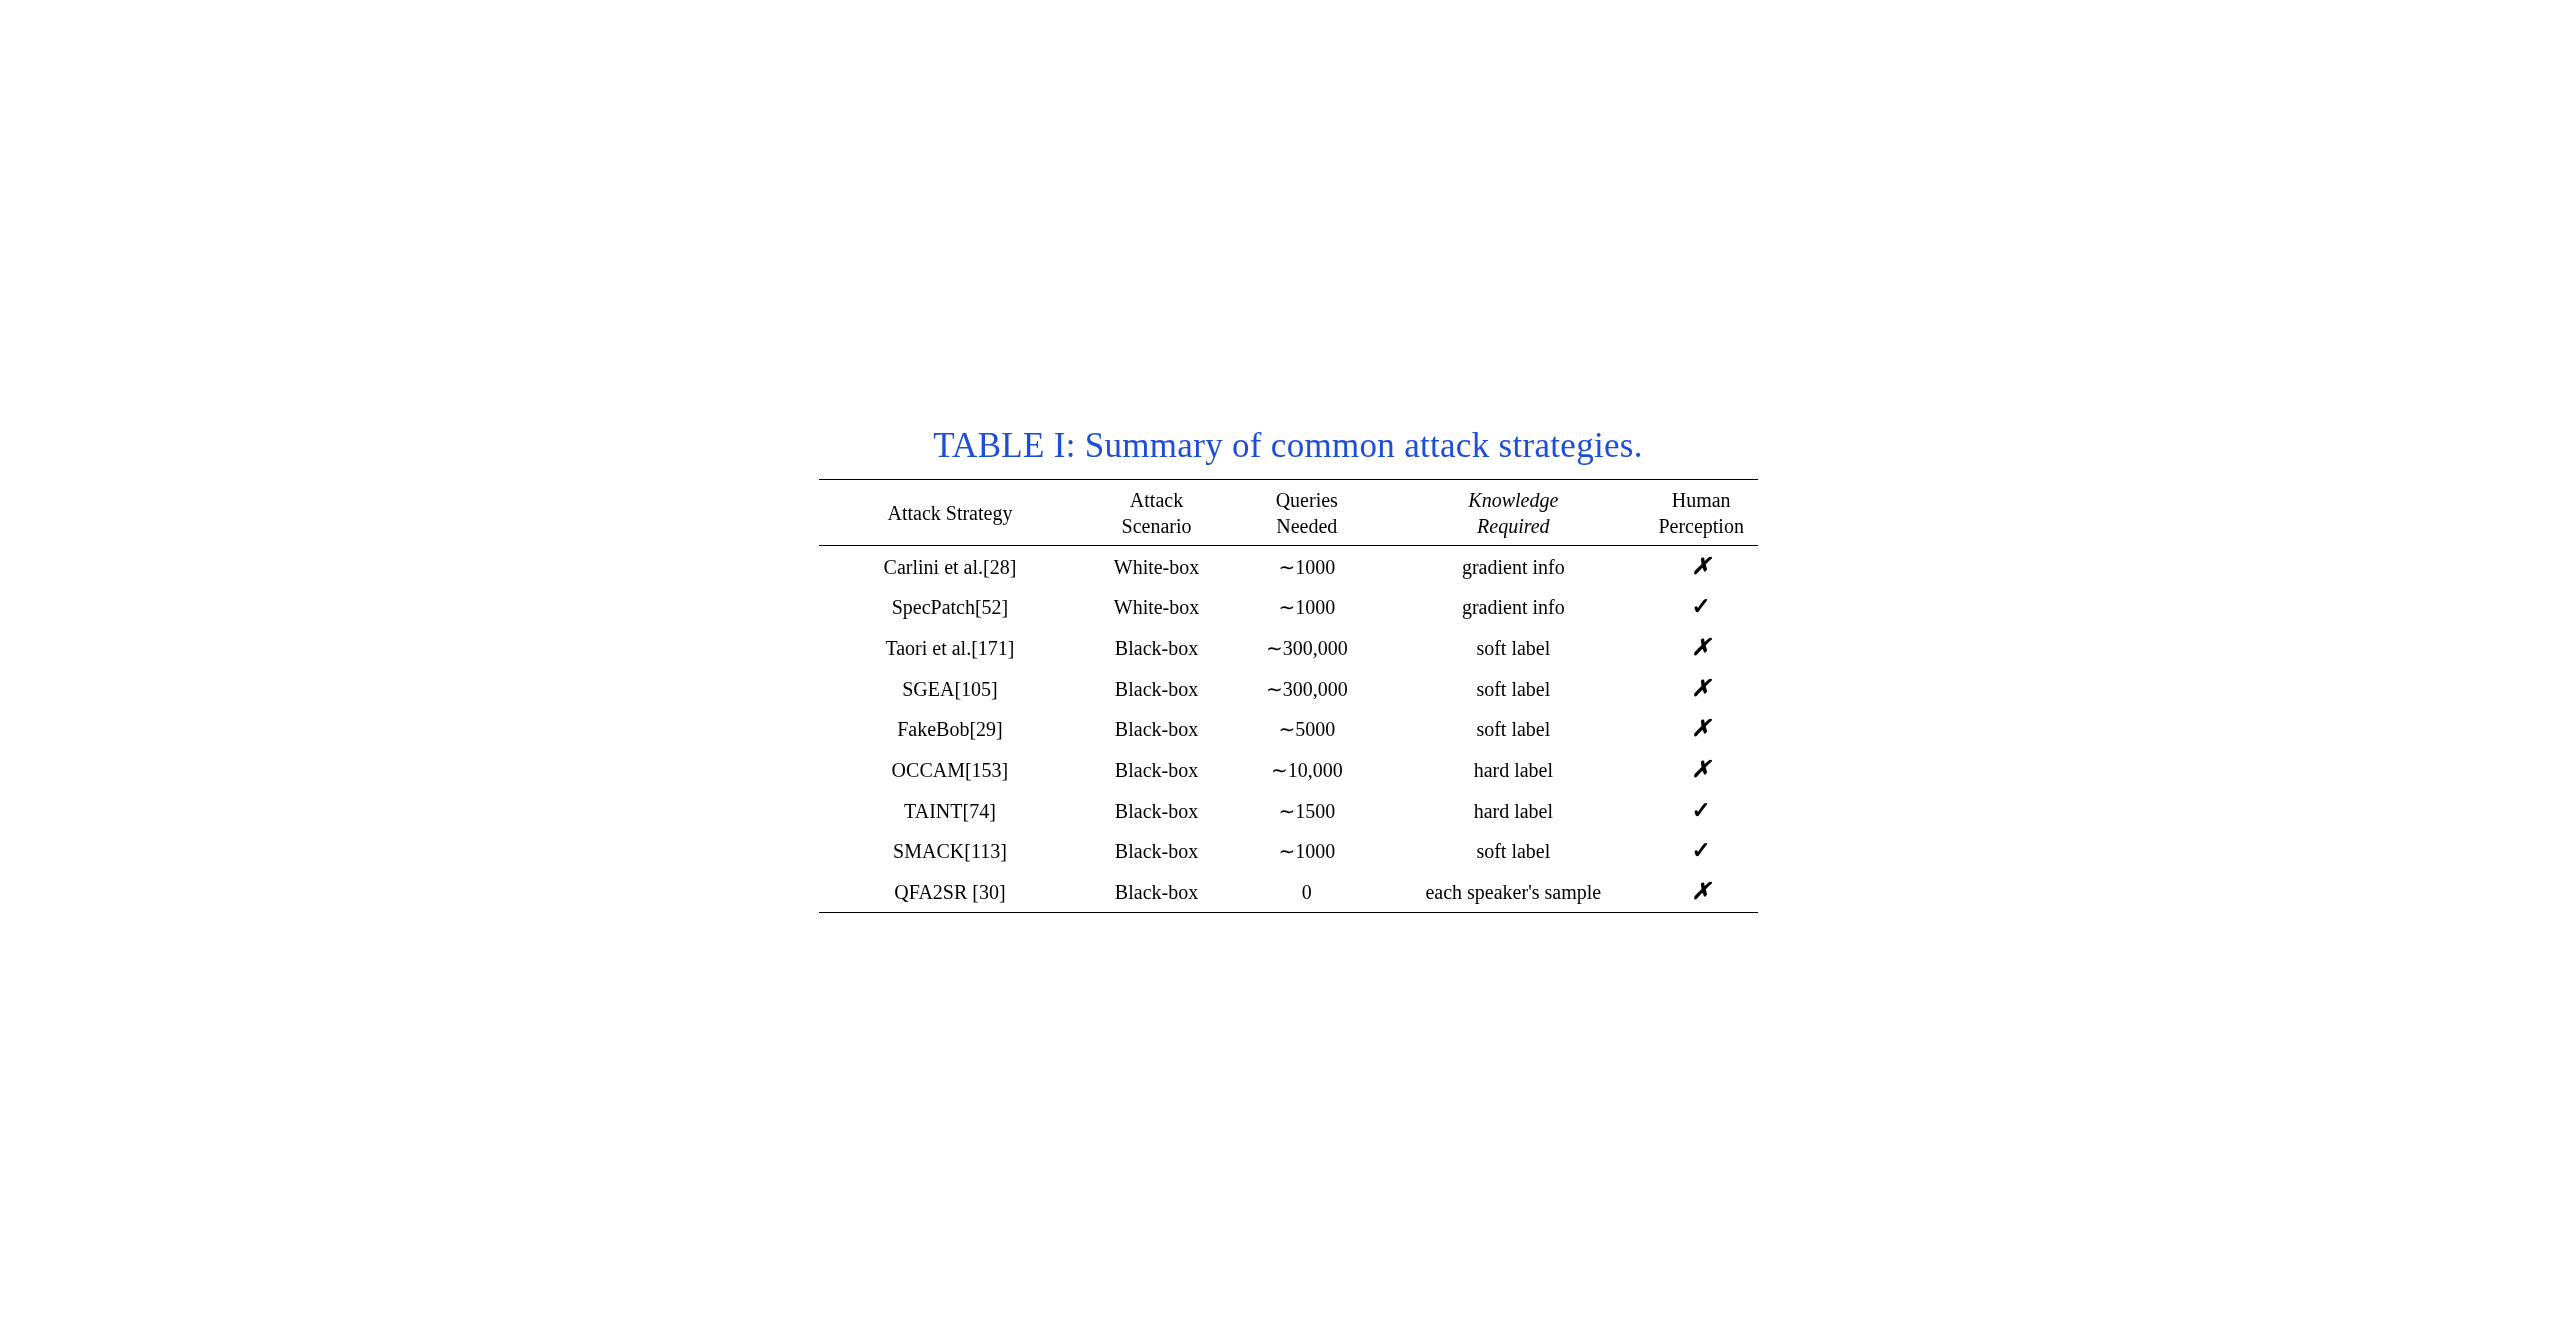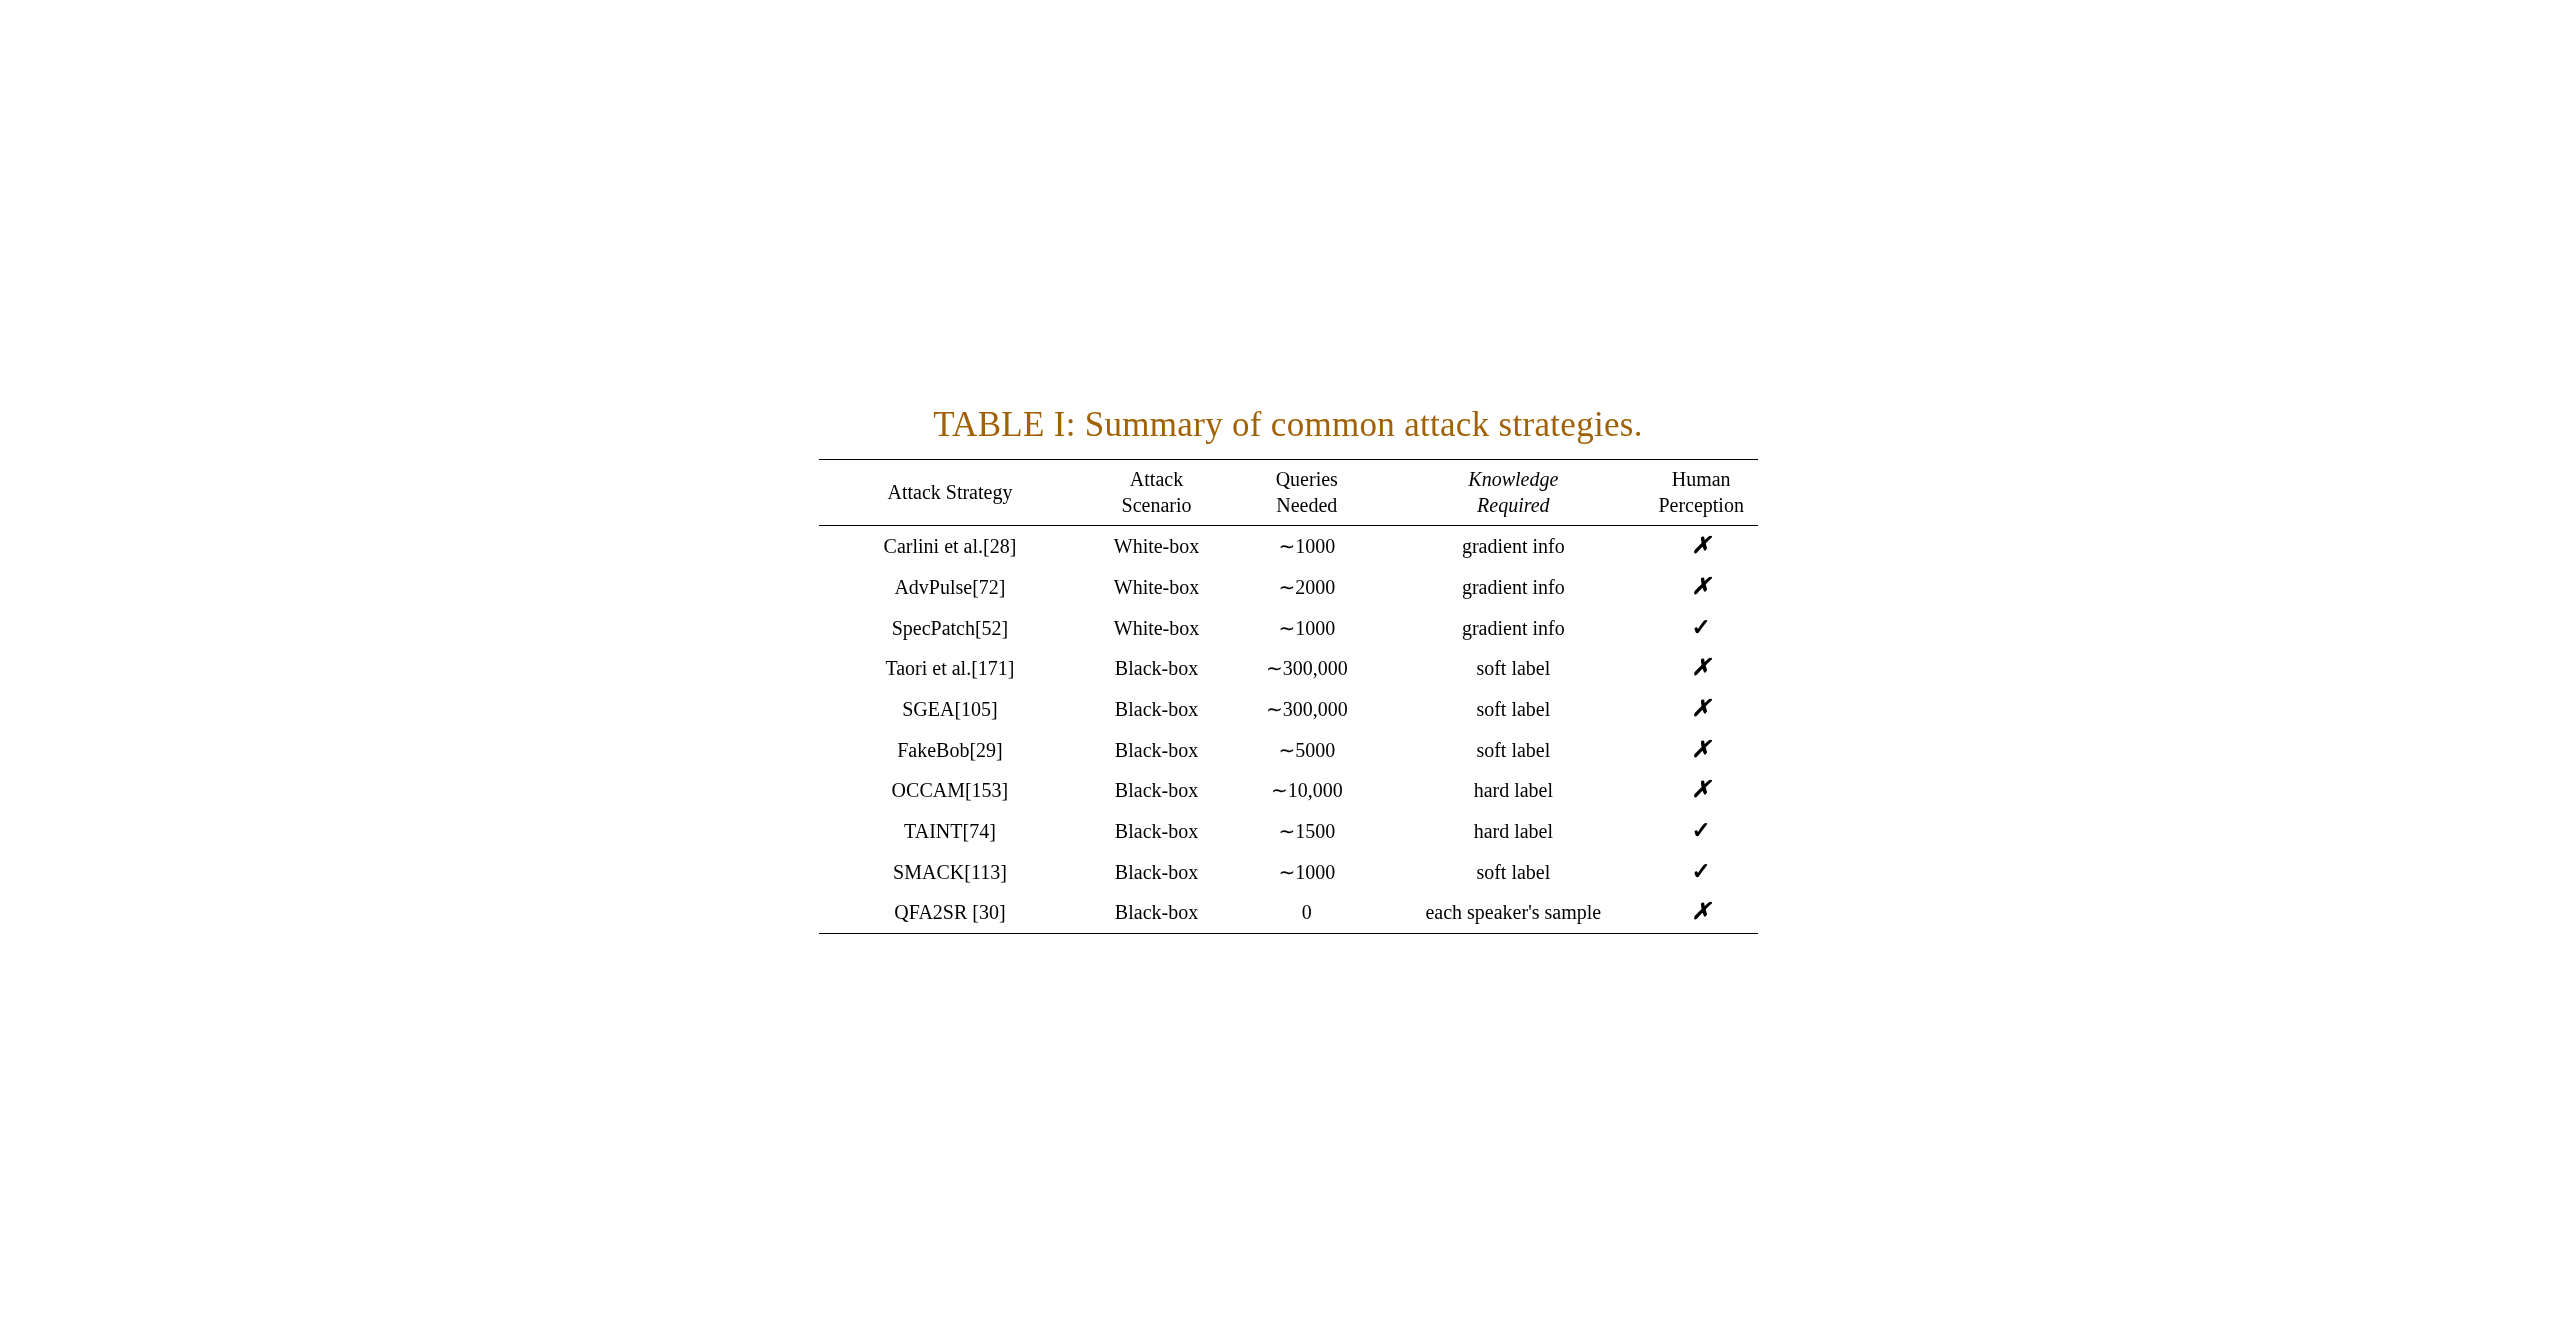--- a/index.html
+++ b/index.html
@@ -21,21 +21,21 @@
     .page-container {
       width: 100%;
       max-width: 939px;
     }
 
     .table-title {
       text-align: center;
       font-size: 35px;
       font-weight: normal;
       margin-bottom: 13.4px;
-      color: #a16207;
+      color: #1d4ed8;
       letter-spacing: 0.3px;
     }
 
     .data-table {
       width: 100%;
       border-collapse: collapse;
       font-size: 20px;
       color: #000000;
     }
 
@@ -118,27 +118,20 @@
     </thead>
     <tbody id="table-body">
     <tr>
           <td>Carlini et al.[28]</td>
           <td>White-box</td>
           <td>∼1000</td>
           <td>gradient info</td>
           <td><span class="cross-mark">✗</span></td>
         </tr>
         <tr>
-          <td>AdvPulse[72]</td>
-          <td>White-box</td>
-          <td>∼2000</td>
-          <td>gradient info</td>
-          <td><span class="cross-mark">✗</span></td>
-        </tr>
-        <tr>
           <td>SpecPatch[52]</td>
           <td>White-box</td>
           <td>∼1000</td>
           <td>gradient info</td>
           <td><span class="check-mark">✓</span></td>
         </tr>
         <tr>
           <td>Taori et al.[171]</td>
           <td>Black-box</td>
           <td>∼300,000</td>

